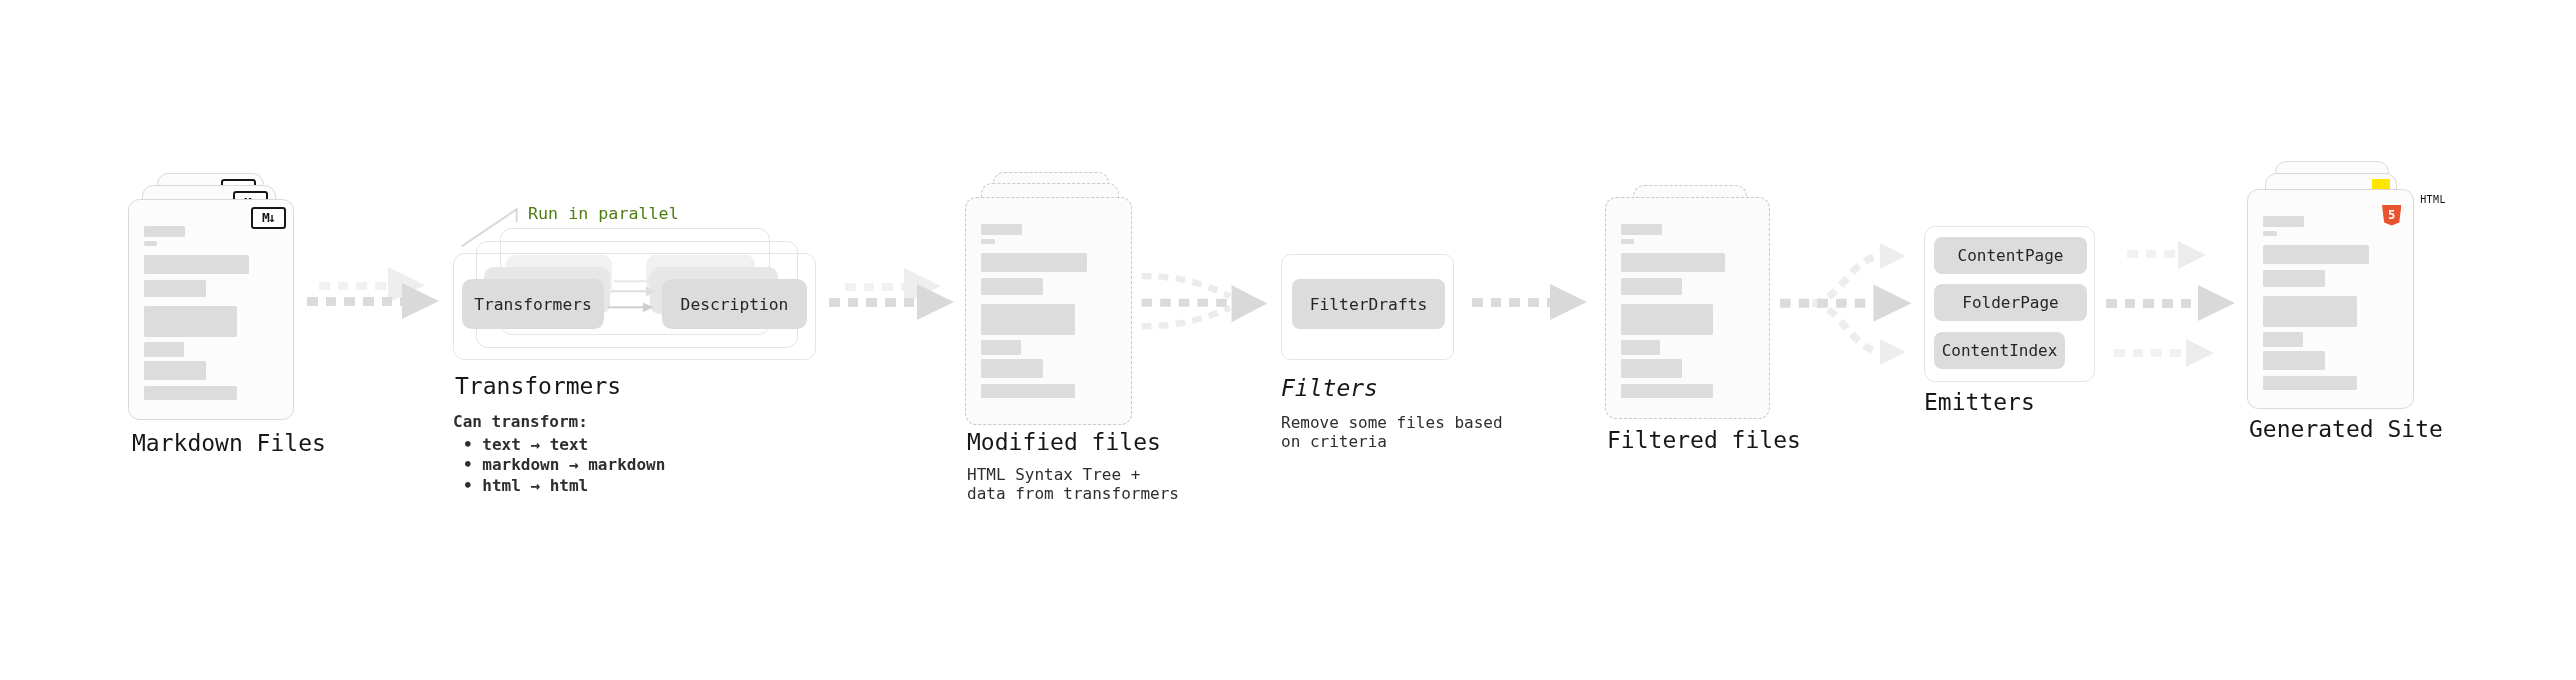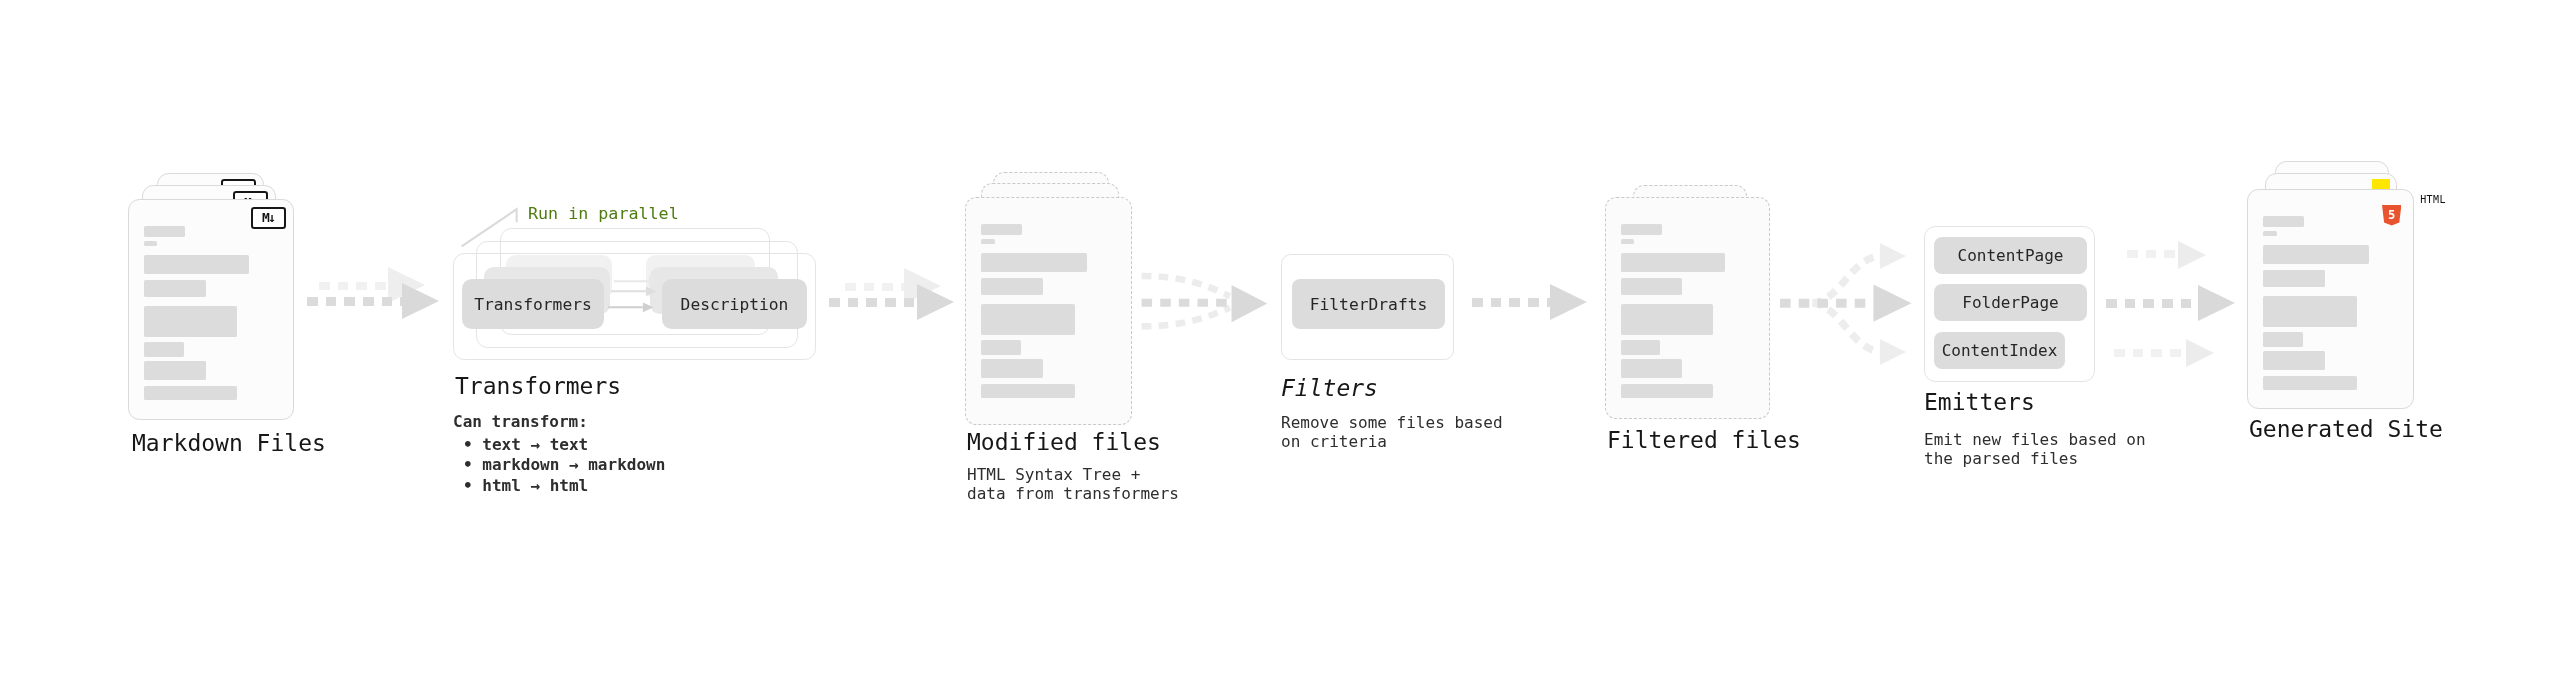--- a/index.html
+++ b/index.html
@@ -181,24 +181,20 @@
     <polygon points="128,124 160,140 128,156" fill="#ededed"></polygon>
     <path d="M 5 80 H 118" fill="none" stroke="#dbdbdb" stroke-width="11" stroke-dasharray="13 10"></path>
     <polygon points="120,57 167,80 120,103" fill="#d9d9d9"></polygon>
   </svg>
 
   <div class="obox filled" style="left:1924px;top:226px;width:171px;height:156px;"></div>
   <div class="node-btn" style="left:1934px;top:237px;width:153px;height:37px;">ContentPage</div>
   <div class="node-btn" style="left:1934px;top:284px;width:153px;height:37px;">FolderPage</div>
   <div class="node-btn" style="left:1934px;top:332px;width:131px;height:37px;">ContentIndex</div>
   <div class="t-title" style="left:1924px;top:388px;">Emitters</div>
-  <div class="t-sub" style="left:1924px;top:430px;">
-    <div>Emit new files based on</div>
-    <div>the parsed files</div>
-  </div>
 
   <div class="dash light" style="left:2127px;top:250px;width:51px;"></div>
   <div class="head small" style="left:2178px;top:241px;"></div>
   <div class="dash" style="left:2106px;top:299px;width:92px;"></div>
   <div class="head" style="left:2198px;top:285px;"></div>
   <div class="dash light" style="left:2114px;top:349px;width:72px;"></div>
   <div class="head small" style="left:2186px;top:339px;"></div>
 
   <div class="doc" style="left:2275px;top:161px;width:114px;height:57px;">
     <div class="css-badge">

